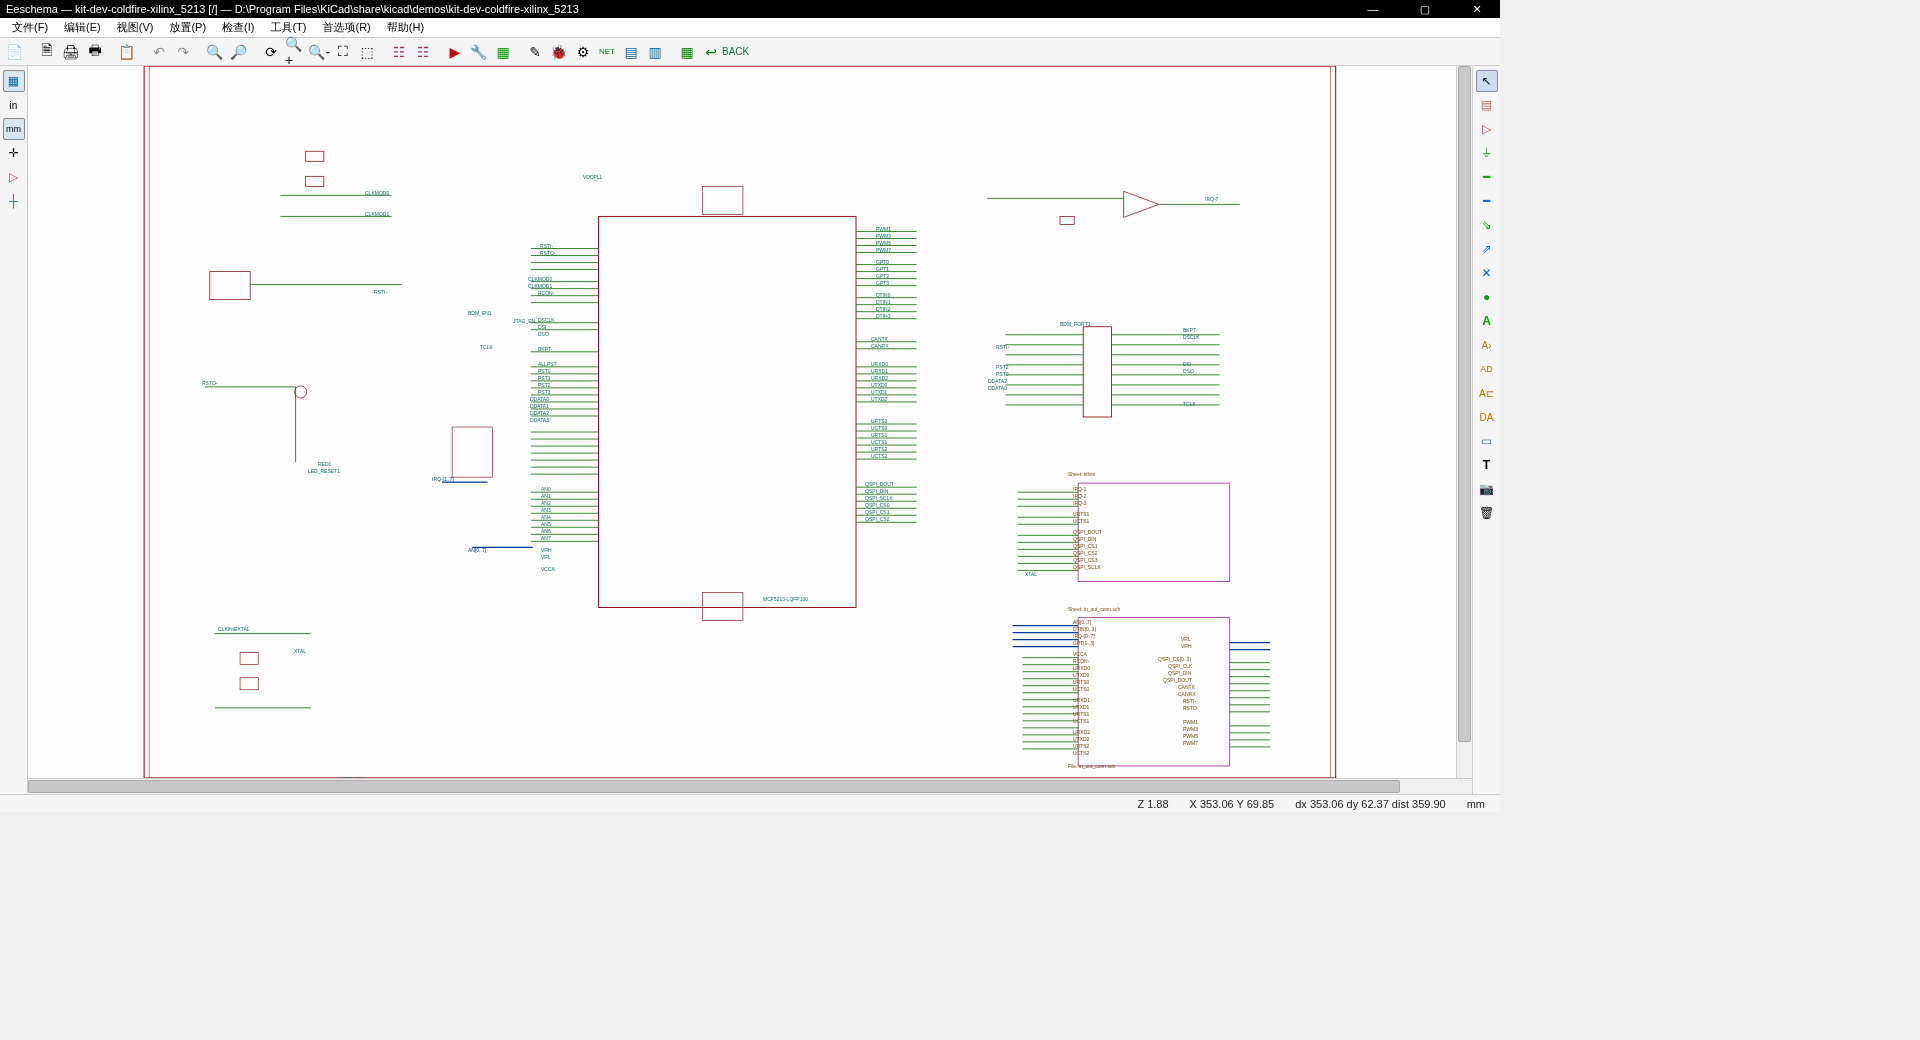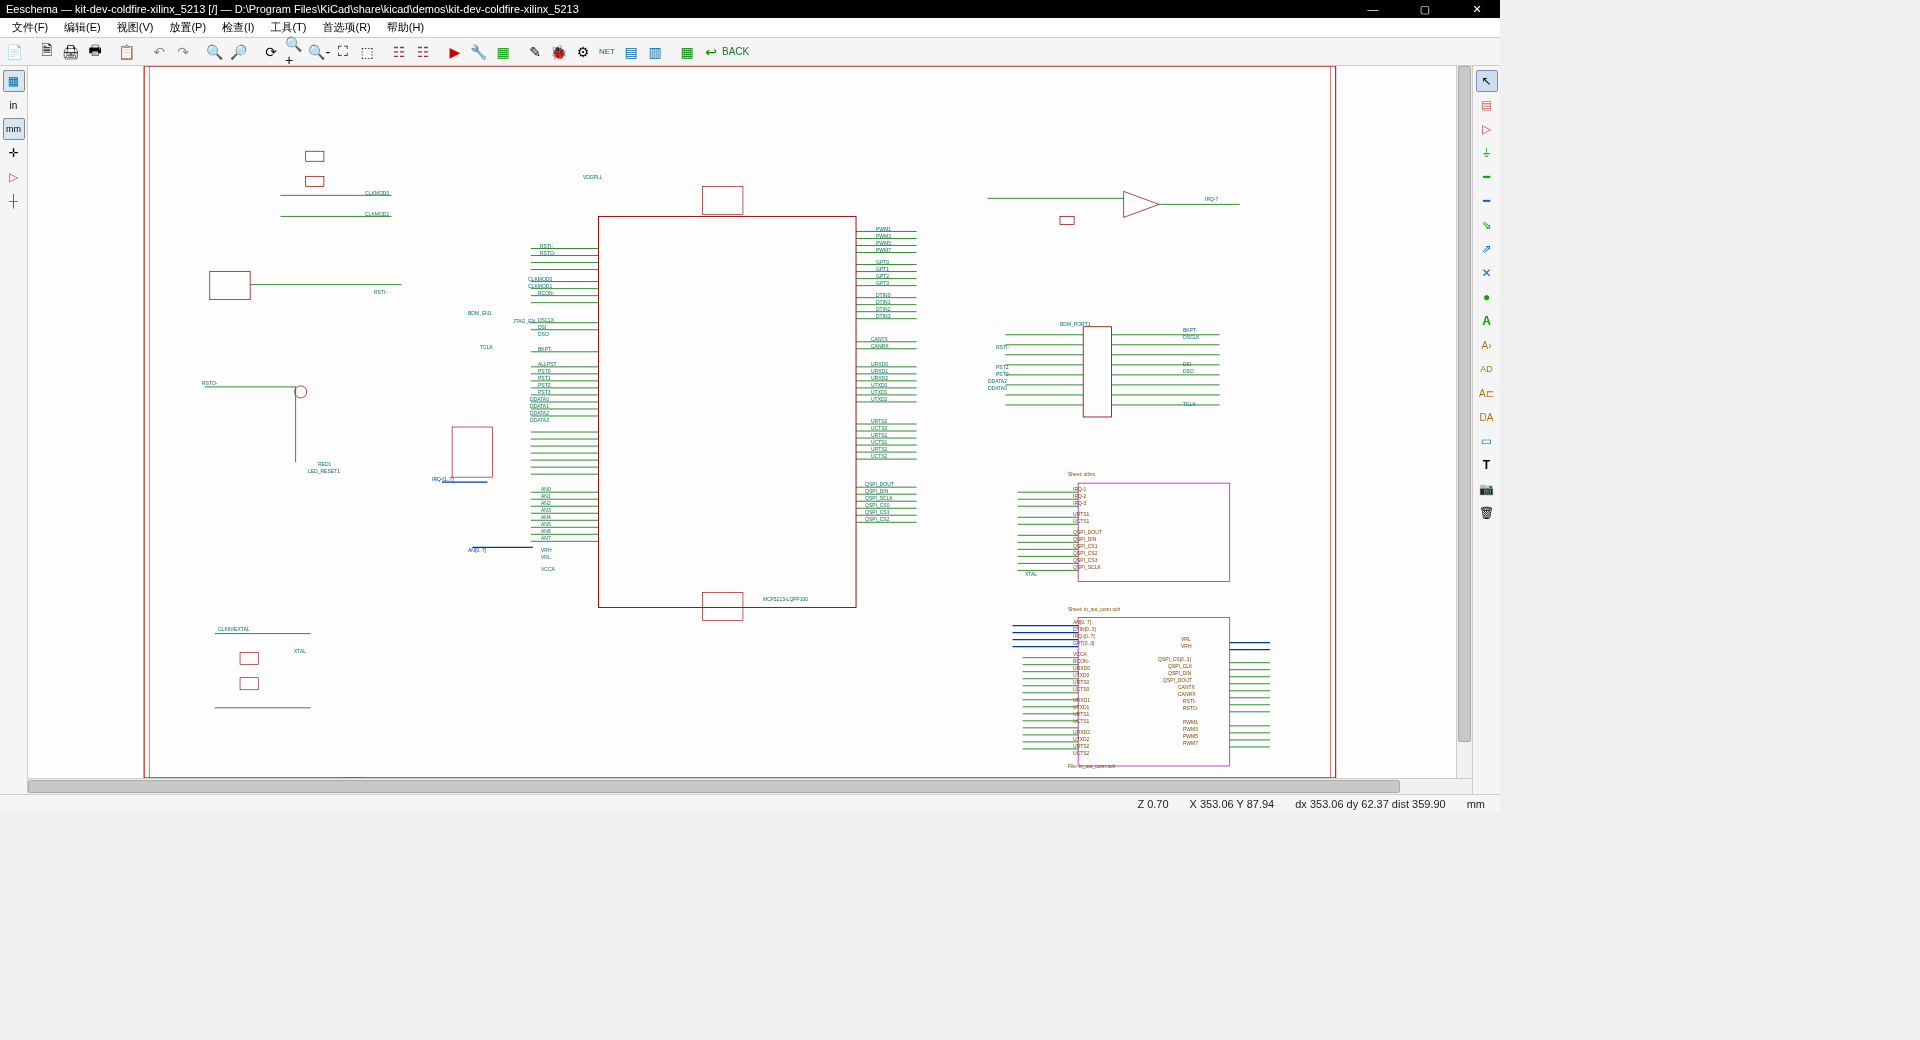--- a/index.html
+++ b/index.html
@@ -501,17 +501,17 @@
     <span class="sidebtn" style="color:#06d;">▭</span>
     <span class="sidebtn" style="font-weight:bold;">T</span>
     <span class="sidebtn">📷</span>
     <span class="sidebtn">🗑</span>
   </div>
 
 </div>
 
 <div class="statusbar">
   <div class="spacer"></div>
-  <div class="cell">Z 0.70</div>
-  <div class="cell">X 353.06  Y 87.94</div>
+  <div class="cell">Z 1.88</div>
+  <div class="cell">X 353.06  Y 69.85</div>
   <div class="cell">dx 353.06  dy 62.37  dist 359.90</div>
   <div class="cell">mm</div>
 </div>
 
 </body></html>

